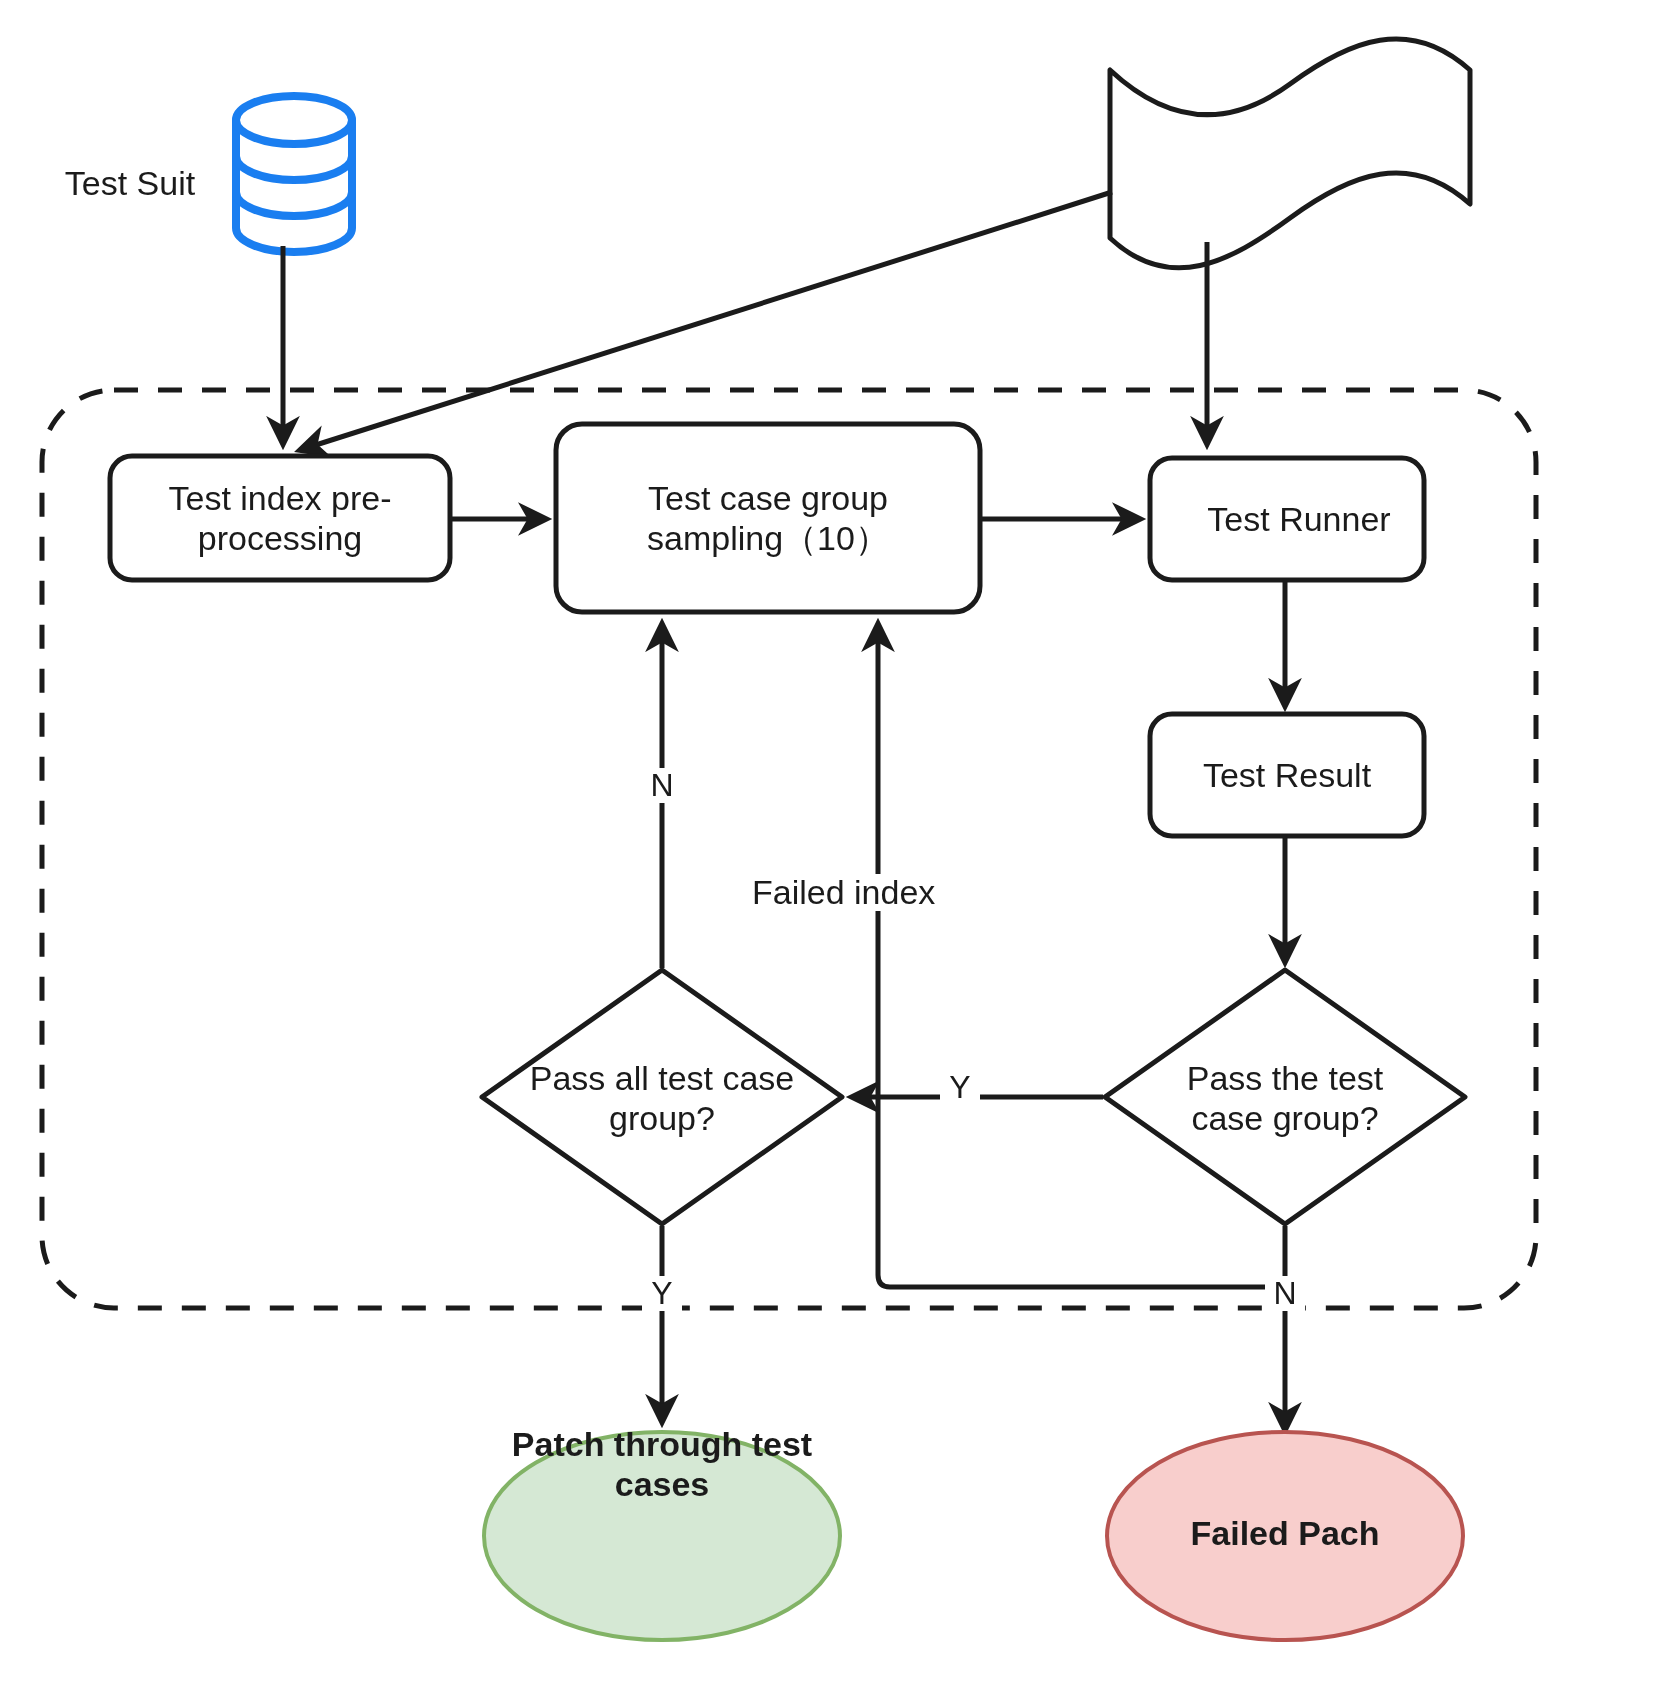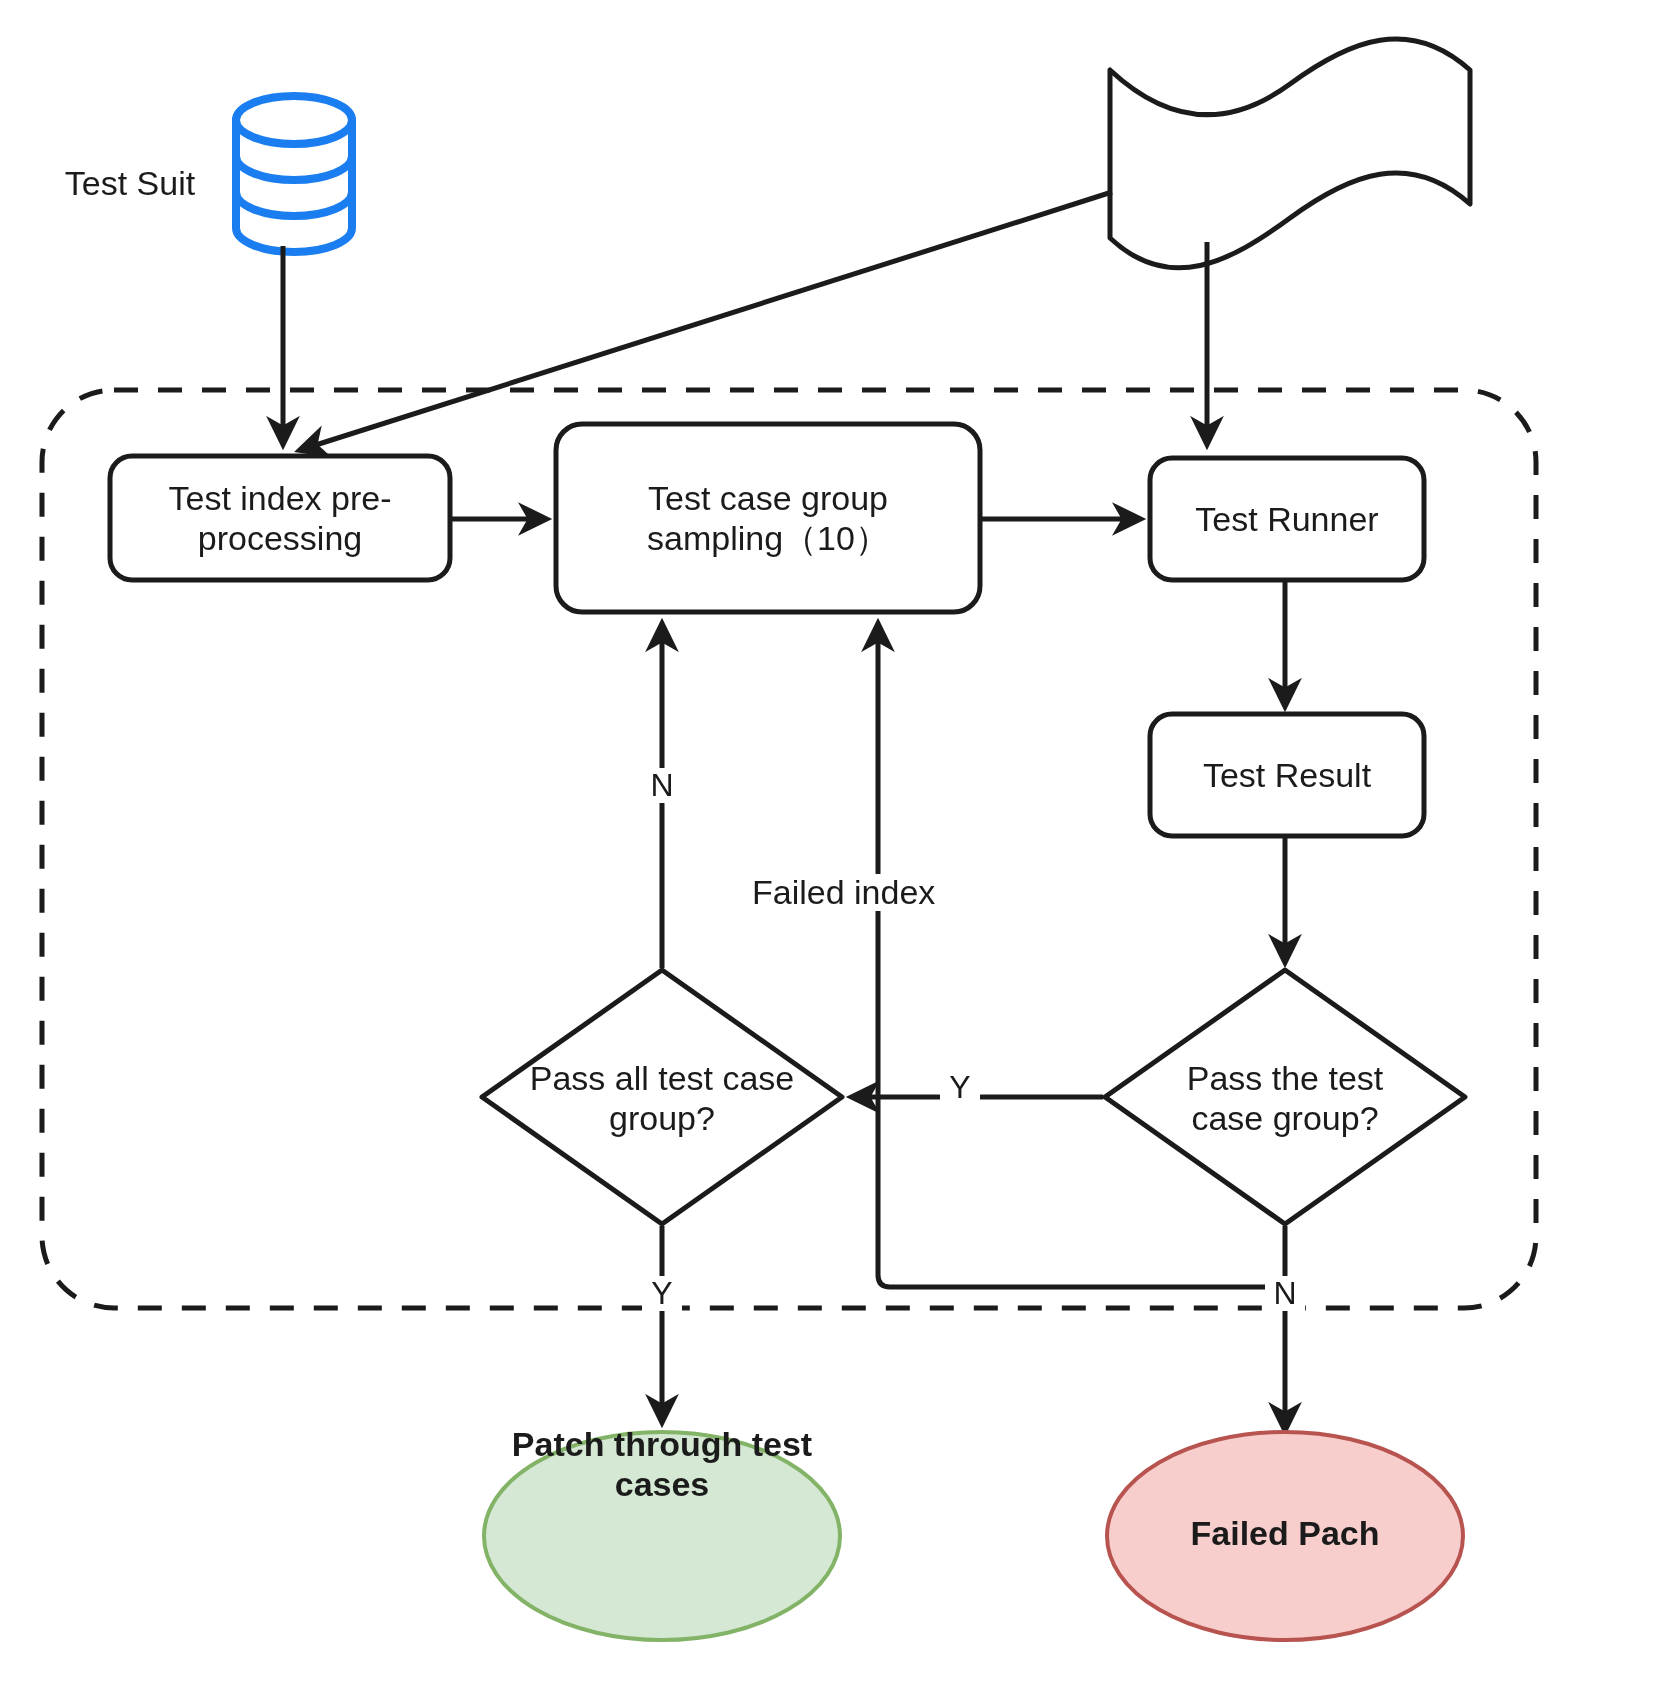--- a/index.html
+++ b/index.html
@@ -117,21 +117,21 @@
 
   <div class="nodetext" style="left:40px; top:128px; width:180px; height:46px; font-size:34px;">Test Suit</div>
 
 
   <div class="nodetext" style="left:112px; top:424px; width:336px; height:124px; font-size:34px;">Test index pre-
 processing</div>
 
   <div class="nodetext" style="left:558px; top:392px; width:420px; height:188px; font-size:34px;text-align:center;">Test case group
 sampling（10）</div>
 
-  <div class="nodetext" style="left:1152px; top:426px; width:270px; height:122px; font-size:34px;">Test Runner</div>
+  <div class="nodetext" style="left:1152px; top:426px; width:270px; height:122px; font-size:34px;padding-left:12px;">Test Runner</div>
 
   <div class="nodetext" style="left:1152px; top:682px; width:270px; height:122px; font-size:34px;">Test Result</div>
 
   <div class="nodetext" style="left:482px; top:1020px; width:360px; height:92px; font-size:34px;">Pass all test case
 group?</div>
 
   <div class="nodetext" style="left:1120px; top:1020px; width:330px; height:92px; font-size:34px;">Pass the test
 case group?</div>
 
   <div class="nodetext" style="left:492px; top:1384px; width:340px; height:96px; font-size:34px;font-weight:bold;">Patch through test

